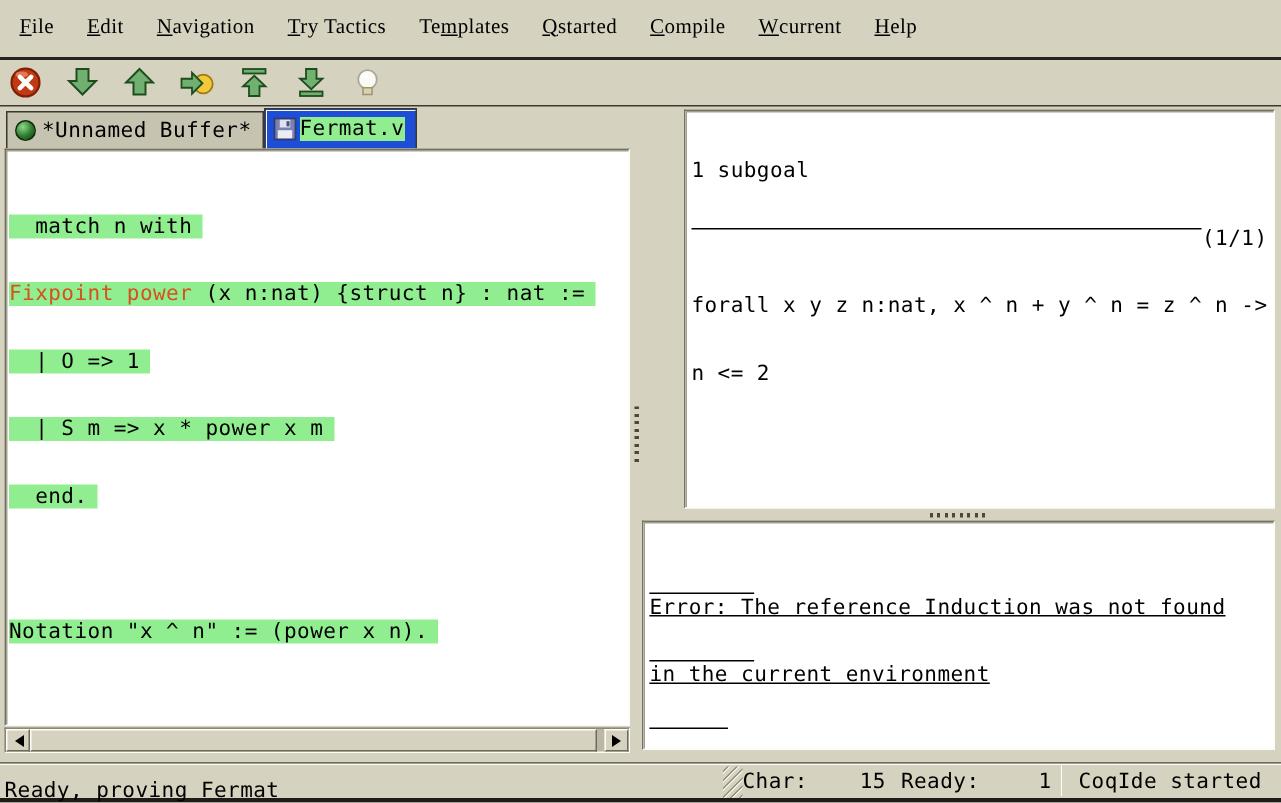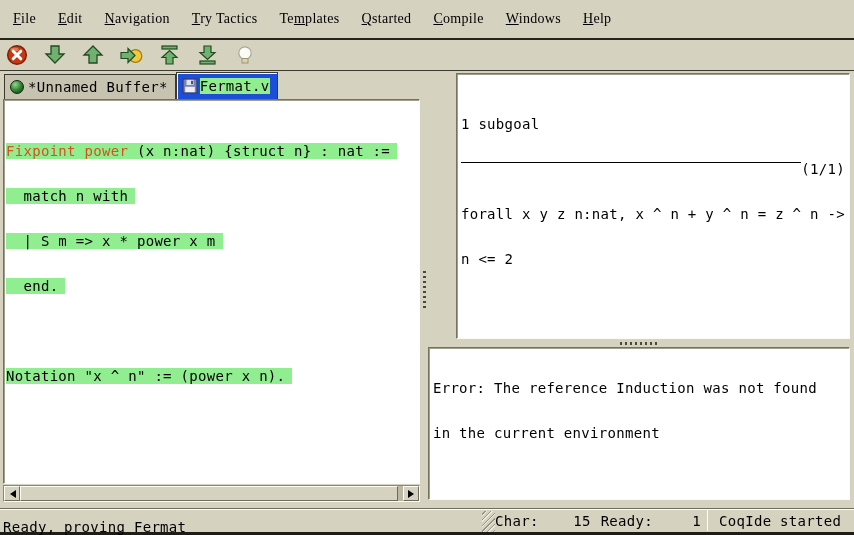--- a/index.html
+++ b/index.html
@@ -59,27 +59,27 @@
   .tri-right { width:0; height:0; border:4px solid transparent; border-left:6px solid #000; margin-right:-3px; }
   .hsb-thumb { width:378px; background:#d6d2c0; border:1px solid;
                border-color:#fdfcf6 #6e6b5e #6e6b5e #fdfcf6; }
 
   
   .vsplit { width:8px; display:flex; align-items:center; justify-content:center; }
   .vgrip { width:3px; height:38px;
            background:repeating-linear-gradient(#4a473b 0 2px, transparent 2px 5px); }
 
   .right-pane { flex:1; display:flex; flex-direction:column; margin:2px 4px 8px 0; min-height:0; }
-  .goal-panel { height:266px; padding:13px 4px; line-height:15px; white-space:pre; overflow:hidden;margin-left:28px; }
+  .goal-panel { height:266px; padding:3px 4px; line-height:15px; white-space:pre; overflow:hidden;margin-left:28px; }
   .goal-rule { display:flex; align-items:flex-start; height:15px; }
   .goal-rule-line { flex:1; border-bottom:1px solid #000; margin-bottom:1px; }
   .hsplit { height:8px; display:flex; align-items:center; justify-content:center; }
   .hgrip { height:3px; width:38px;
            background:repeating-linear-gradient(90deg, #4a473b 0 2px, transparent 2px 5px); }
-  .msg-panel { flex:1; padding:3px 4px; line-height:15px; white-space:pre; overflow:hidden; }
+  .msg-panel { flex:1; padding:20px 4px; line-height:15px; white-space:pre; overflow:hidden;text-decoration:underline; }
 
   
   .statusbar { height:27px; display:flex; align-items:center;
                border-top:1px solid #6e6b5e; box-shadow:inset 0 1px 0 #fdfcf6;
                border-bottom:3px solid #1e1c18; white-space:pre; }
   .sb-left { flex:1; padding-left:3px;margin-top:13px; }
   .sb-grip { width:13px; height:21px; align-self:flex-end;
              background:repeating-linear-gradient(135deg, transparent 0 2px, #989482 2px 3px, #efecdf 3px 4px); }
   .sb-val { display:inline-block; text-align:right; }
   .sb-val.line { width:52px; }
@@ -93,21 +93,21 @@
 <div class="window">
 
   <div class="menubar">
     <span class="menu-item"><span></span><span class="u">F</span><span>ile</span></span>
     <span class="menu-item"><span></span><span class="u">E</span><span>dit</span></span>
     <span class="menu-item"><span></span><span class="u">N</span><span>avigation</span></span>
     <span class="menu-item"><span></span><span class="u">T</span><span>ry Tactics</span></span>
     <span class="menu-item"><span>Te</span><span class="u">m</span><span>plates</span></span>
     <span class="menu-item"><span></span><span class="u">Q</span><span>started</span></span>
     <span class="menu-item"><span></span><span class="u">C</span><span>ompile</span></span>
-    <span class="menu-item"><span></span><span class="u">W</span><span>indows</span></span>
+    <span class="menu-item"><span></span><span class="u">W</span><span>current</span></span>
     <span class="menu-item"><span></span><span class="u">H</span><span>elp</span></span>
   </div>
 
   <div class="toolbar">
     <span class="tool-btn">
       <svg width="22" height="22" viewBox="0 0 22 22">
         <circle cx="11" cy="11" r="9.3" fill="#c23a14" stroke="#801f06" stroke-width="1.5"></circle>
         <ellipse cx="8.5" cy="5.6" rx="4.2" ry="2" fill="#e8825c" opacity="0.85"></ellipse>
         <path d="M7.2 7.2 L14.8 14.8 M14.8 7.2 L7.2 14.8" stroke="#fff" stroke-width="3" stroke-linecap="round"></path>
       </svg>
@@ -162,22 +162,23 @@
             <rect x="1" y="1" width="14" height="14" fill="#7a82b4" stroke="#343c6e" stroke-width="1.2"></rect>
             <rect x="4.5" y="1.8" width="7" height="5.2" fill="#dfe3ee"></rect>
             <rect x="9" y="2.8" width="2" height="3.4" fill="#49507e"></rect>
             <rect x="3.2" y="8.8" width="9.6" height="5.4" fill="#eceef4"></rect>
           </svg>
           <span class="tab-label processed">Fermat.v</span>
         </div>
       </div>
 
       <div class="editor sunken">
+        <div class="cl"><span class="hl">  match n with</span></div>
         <div class="cl"><span class="hl"><span class="kw">Fixpoint power</span><span> (x n:nat) {struct n} : nat :=</span></span></div>
-        <div class="cl"><span class="hl">  match n with</span></div>
+        <div class="cl"><span class="hl">  | O =&gt; 1</span></div>
         <div class="cl"><span class="hl">  | S m =&gt; x * power x m</span></div>
         <div class="cl"><span class="hl">  end.</span></div>
         <div class="cl"></div>
         <div class="cl"><span class="hl">Notation "x ^ n" := (power x n).</span></div>
         <div class="cl"></div>
         
         
         
         
       </div>

